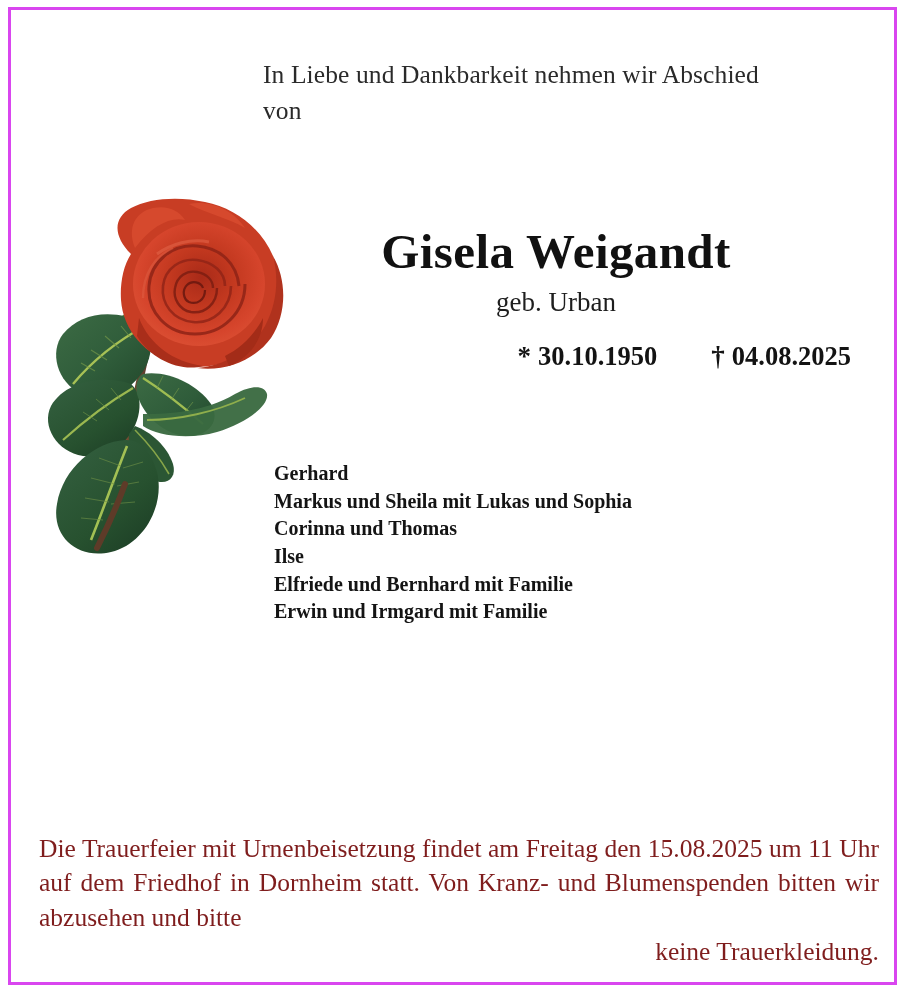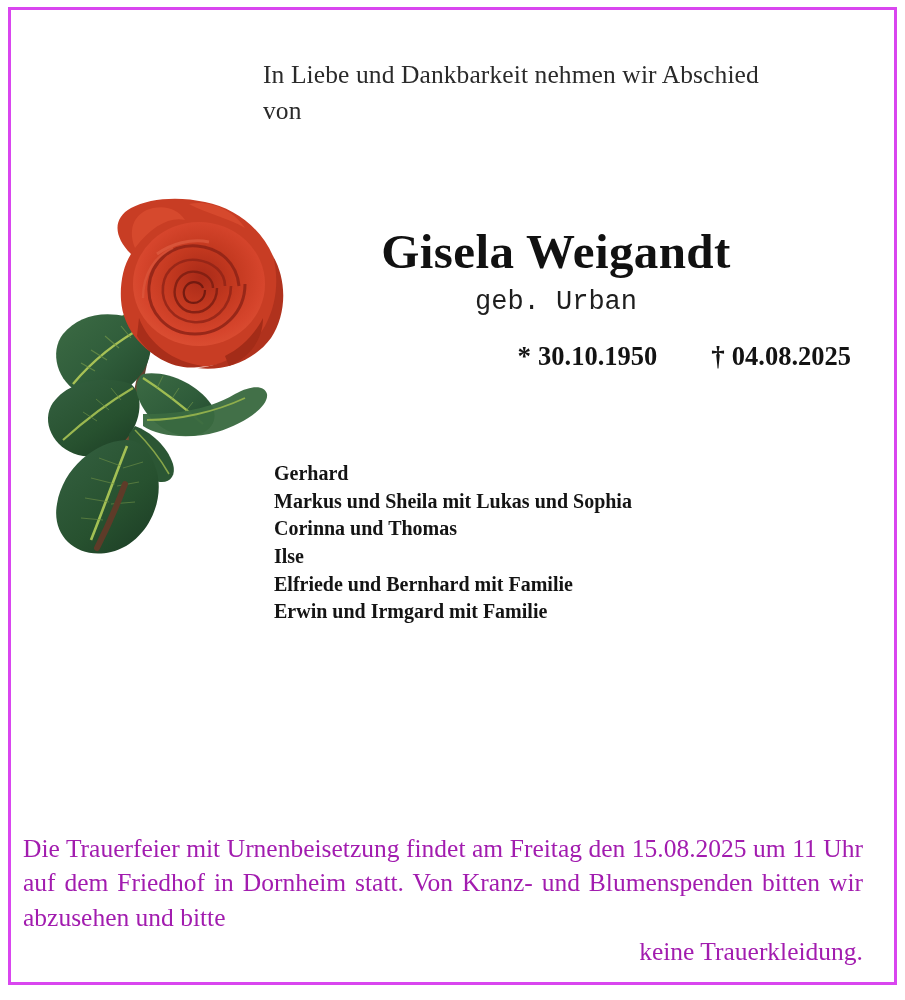--- a/index.html
+++ b/index.html
@@ -59,21 +59,20 @@
     font-weight: bold;
     letter-spacing: 0.4px;
     color: #111111;
     white-space: nowrap;
   }
   .maiden-name {
     margin-top: 7px;
     font-size: 27px;
     font-weight: normal;
     color: #1e1e1e;
-    font-family: Liberation Mono, monospace;
   }
 
   
   .dates {
     position: absolute;
     left: 250px;
     top: 331px;
     width: 590px;
     text-align: right;
     font-size: 26.5px;
@@ -95,27 +94,27 @@
     font-size: 20px;
     font-weight: bold;
     line-height: 1.385;
     color: #141414;
   }
   .survivors div { white-space: nowrap; }
 
   
   .closing {
     position: absolute;
-    left: 12px;
+    left: 28px;
     top: 822px;
     width: 840px;
     font-size: 25.5px;
     line-height: 1.345;
     text-align: justify;
-    color: #a21caf;
+    color: #7f1d1d;
   }
   .closing .last-line { text-align: right; }
 
   
   .rose {
     position: absolute;
     left: 28px;
     top: 178px;
     width: 262px;
     height: 368px;

